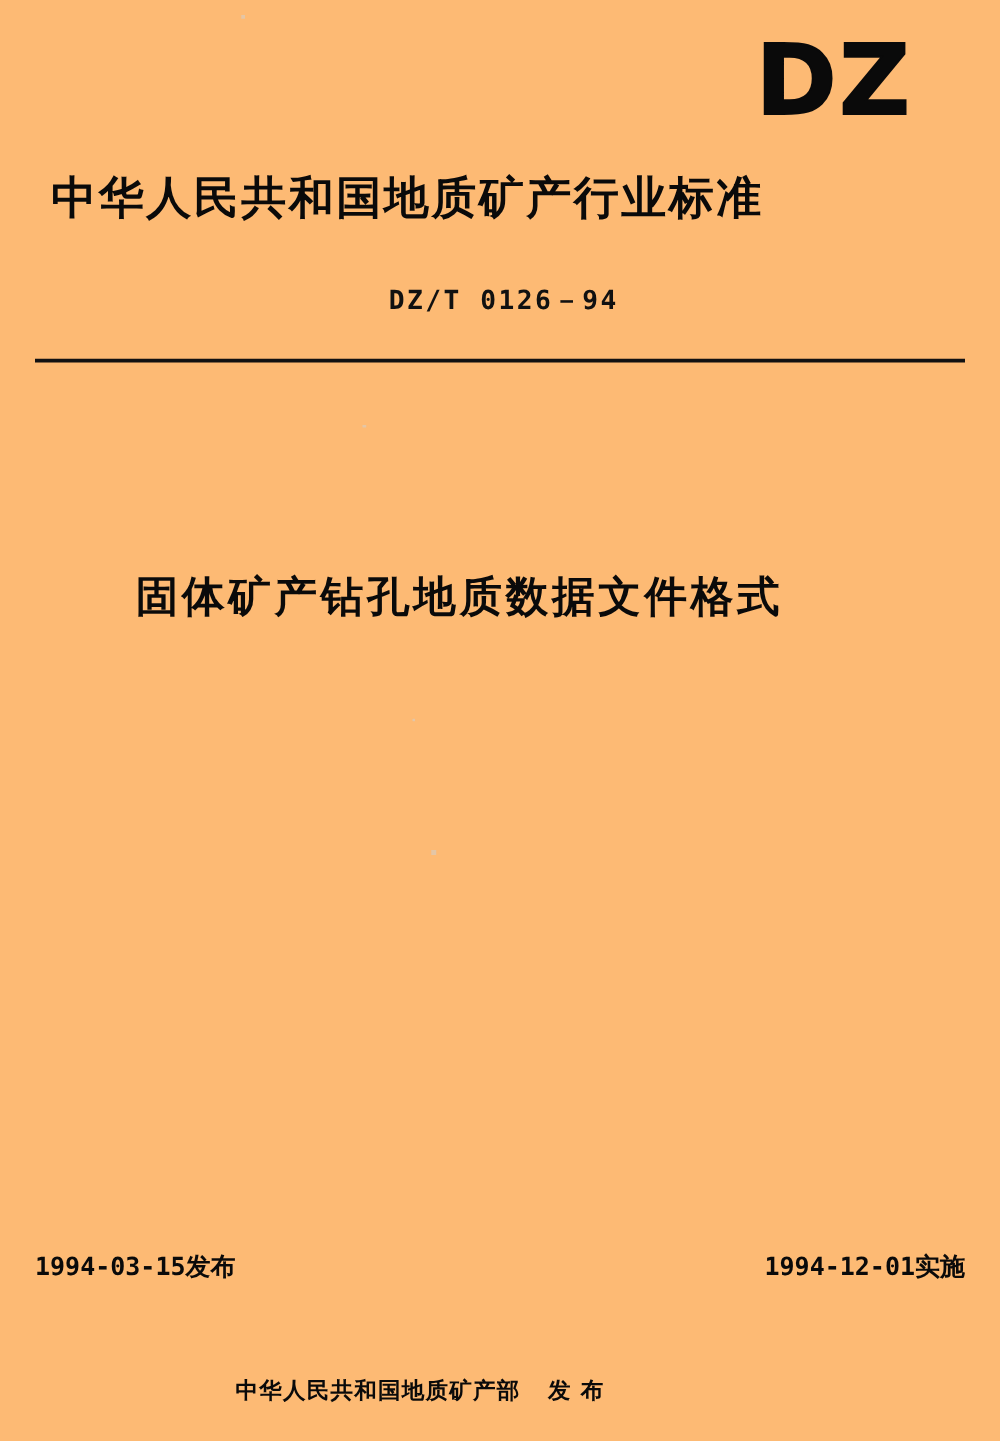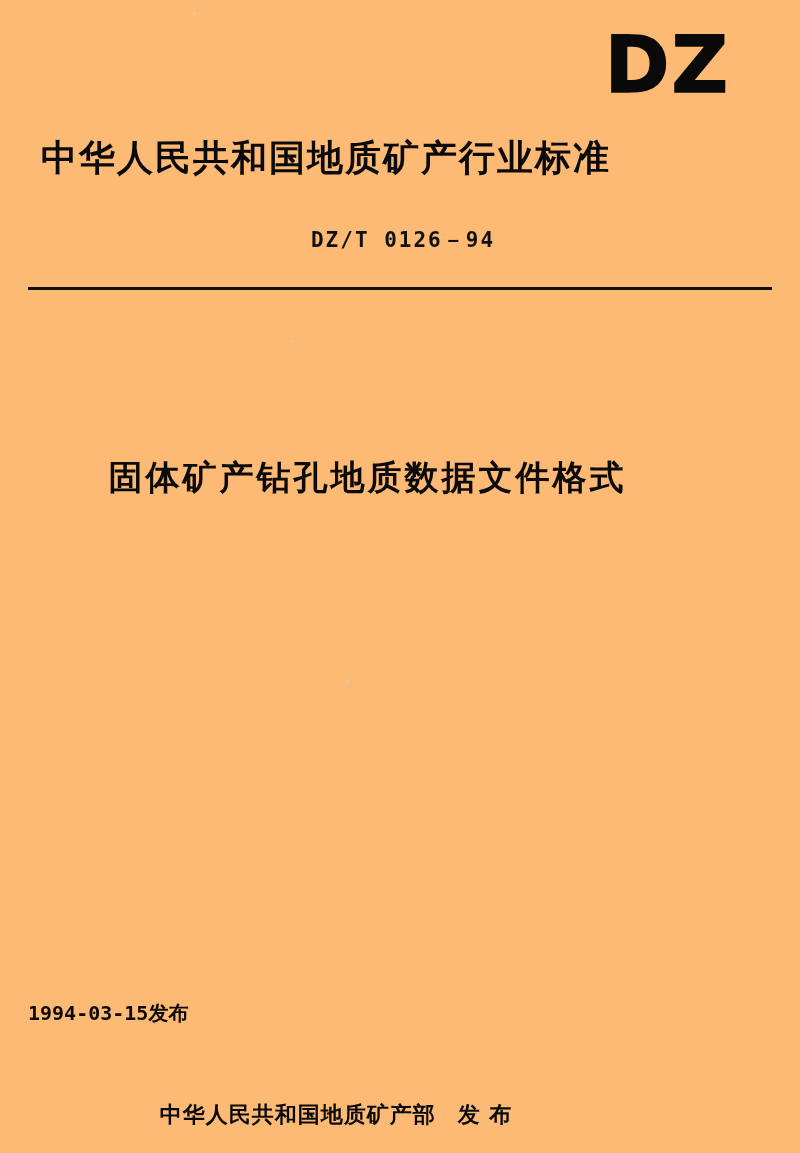--- a/index.html
+++ b/index.html
@@ -104,21 +104,21 @@
     font-family: "DejaVu Sans Mono", "Liberation Mono", monospace;
     text-align: right;
   }
 
   .publisher {
     position: absolute;
     top: 1100px;
     left: 0;
     width: 672px;
     text-align: center;
-    font-size: 22px;
+    font-size: 18px;
     font-weight: bold;
     letter-spacing: 1px;
     color: #0a0a0a;
     font-family: "DejaVu Sans", "Liberation Sans", sans-serif;
   }
   .publisher .gap {
     display: inline-block;
     width: 22px;
   }
 </style>
@@ -137,19 +137,20 @@
   <div class="org-title">中华人民共和国地质矿产行业标准</div>
 
   <div class="std-code">DZ/T 0126－94</div>
 
   <div class="rule"></div>
 
   <div class="doc-title">固体矿产钻孔地质数据文件格式</div>
 
   <div class="date-row">
     <div class="date-item">1994-03-15发布</div>
+    <div class="date-item">1994-12-01实施</div>
   </div>
 
   <div class="publisher">
     <span>中华人民共和国地质矿产部</span><span class="gap"></span><span>发 布</span>
   </div>
 
 </div>
 
 </body></html>

